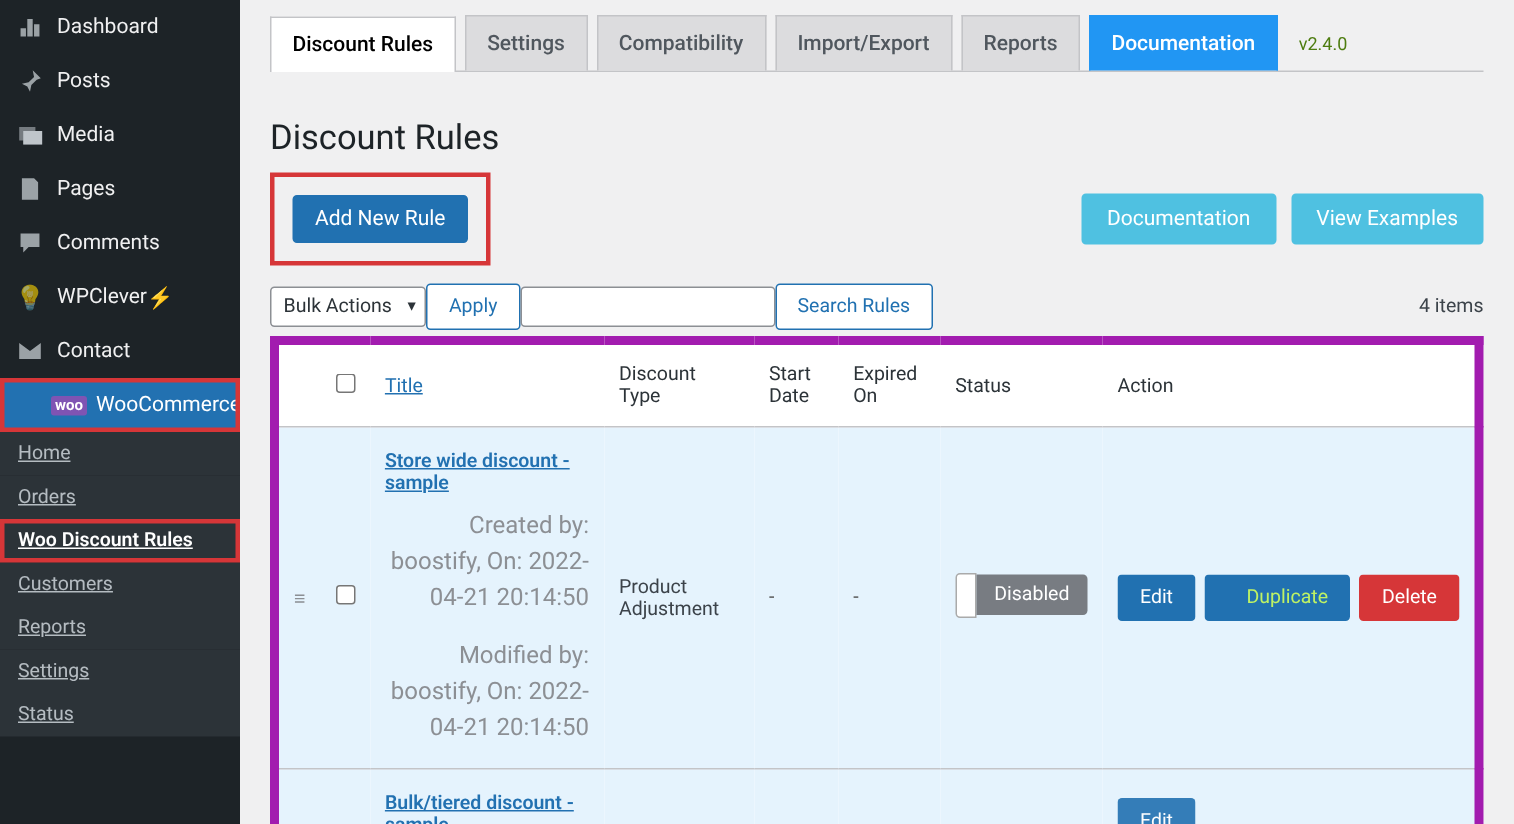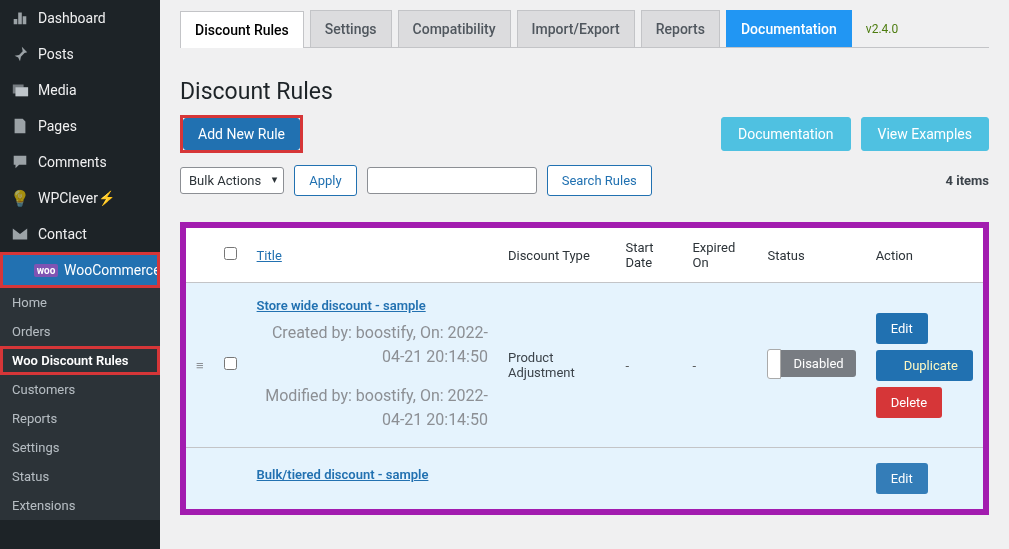--- a/index.html
+++ b/index.html
@@ -2,21 +2,21 @@
 <html><head>
 <meta charset="utf-8">
 <style>
   * { box-sizing: border-box; margin: 0; padding: 0; }
   body { font-family: -apple-system, BlinkMacSystemFont, "Segoe UI", Roboto, sans-serif; font-size: 13px; color: #3c434a; background: #f0f0f1; }
   .app { display: flex; width: 1009px; height: 549px; overflow: hidden; }
 
   
   .sidebar { width: 160px; background: #1d2327; color: #f0f0f1; flex-shrink: 0; overflow-y: auto; text-align: right; }
   .side-item { display: flex; align-items: center; padding: 8px 10px; font-size: 14px; color: #f0f0f1; cursor: pointer; }
-  .side-item.sub { padding: 7px 12px; font-size: 13px; color: rgba(240,246,252,.7); background: #2c3338; }
+  .side-item.sub { padding: 7px 12px; font-size: 13px; color: rgba(240,246,252,.7); background: #2c3338; text-decoration: underline; }
   .side-item.sub.active { color:#fff; font-weight:600; }
   .side-item .icon { width: 20px; height:20px; margin-right: 8px; display:flex; align-items:center; justify-content:center; font-size:16px; color:rgba(240,246,252,.6); }
   .side-item.woo { background: #2271b1; color:#fff;padding-left:36px; }
   .side-item.woo .icon { color:#fff; }
   .hl-red { outline: 3px solid #d63638; outline-offset: -3px; }
   .bolt { color: #ffb900; }
 
   
   .main { flex:1; padding: 10px 20px 20px 20px; overflow-y:auto; }
 
@@ -26,45 +26,45 @@
   .tab.doc { background:#2196f3; color:#fff; border-color:#2196f3; }
   .version { color:#4d7c0f; font-size:12px; margin-left:8px; }
 
   h1 { font-size: 23px; font-weight: 400; color:#1d2327; margin-bottom:10px; }
 
   .btn { display:inline-block; padding:7px 14px; font-size:13px; border-radius:3px; cursor:pointer; border:1px solid transparent; }
   .btn-primary { background:#2171b1; color:#fff; border-color:#2171b1; font-size:14px; }
   .btn-info { background:#4fc1e1; color:#fff; border-color:#4fc1e1; font-size:14px; padding:8px 16px; }
   .btn-outline { background:#fff; color:#2171b1; border:1px solid #2171b1; }
   .btn-edit { background:#2171b1; color:#fff; }
-  .btn-dup { background:#2171b1; color:#fef9c3;padding-left:27px; }
+  .btn-dup { background:#2171b1; color:#bef264;padding-left:27px; }
   .btn-del { background:#d63638; color:#fff; }
 
   .toolbar-row { display:flex; align-items:center; justify-content:space-between; margin-bottom:12px; }
   .toolbar-row .right { display:flex; gap:10px; }
 
-  .controls { display:flex; align-items:center; gap:10px; margin-bottom:26px; }
+  .controls { display:flex; align-items:center; margin-bottom:4px; }
   .select { background:#fff; border:1px solid #8c8f94; border-radius:3px; padding:5px 22px 5px 8px; font-size:13px; position:relative; color:#2c3338; }
   .select::after { content:"▾"; position:absolute; right:6px; top:5px; color:#2c3338; font-size:11px; }
   .txt { border:1px solid #8c8f94; border-radius:3px; padding:5px 8px; font-size:13px; width:170px; background:#fff; }
-  .items-count { margin-left:auto; color:#3c434a; font-size:13px;font-weight:bold; }
+  .items-count { margin-left:auto; color:#3c434a; font-size:13px; }
 
   table { width:100%; border-collapse:collapse; background:#fff; border:6px solid #a21caf; }
   thead th { text-align:left; font-weight:400; color:#2c3338; padding:12px 10px; font-size:13px; border-bottom:1px solid #c3c4c7; }
   th a { color:#2271b1; }
   tbody tr.rule { background:#e5f3fd; border-bottom:1px solid #c3c4c7; }
   tbody td { padding:15px 10px; vertical-align:middle; font-size:13px; }
   .drag { color:#8c8f94; cursor:grab; }
   .title-link { color:#2271b1; font-weight:600; display:block; margin-bottom:8px; }
   .meta { color:#8c8f94; font-size:16px; line-height:1.5;text-align:right; }
   .dash { color:#555; }
   .toggle { display:inline-flex; align-items:center; gap:0; }
   .toggle .pip { width:14px; height:30px; background:#fff; border:1px solid #aaa; border-radius:3px 0 0 3px; }
   .toggle .lbl { background:#787c82; color:#fff; padding:6px 12px; font-size:13px; border-radius:0 3px 3px 0; }
-  .actions { display:flex; flex-direction:column; gap:6px; align-items:flex-start; }
+  .actions { display:flex; flex-direction:row; gap:6px; align-items:flex-start; }
   .woo-badge { display:inline-block; background:#7f54b3; color:#fff; font-size:10px; font-weight:700; padding:1px 3px; border-radius:2px; }
 </style>
 </head>
 <body>
 
 <div class="app">
 
   <div class="sidebar">
     <div class="side-item">
       <span class="icon">
@@ -139,42 +139,39 @@
         <span>Customers</span>
       </div>
     <div class="side-item sub">
         <span>Reports</span>
       </div>
     <div class="side-item sub">
         <span>Settings</span>
       </div>
     <div class="side-item sub">
         <span>Status</span>
-      </div>
-    <div class="side-item sub">
-        <span>Extensions</span>
       </div>
   </div>
 
   <div class="main">
 
     <div class="tabs">
       <div class="tab active">Discount Rules</div>
       <div class="tab">Settings</div>
       <div class="tab">Compatibility</div>
       <div class="tab">Import/Export</div>
       <div class="tab">Reports</div>
       <div class="tab doc">Documentation</div>
       <span class="version">v2.4.0</span>
     </div>
 
     <h1>Discount Rules</h1>
 
     <div class="toolbar-row">
-      <span class="hl-red" style="display:inline-block; padding:3px;">
+      <span class="hl-red" style="display:inline-block; padding:15px;">
         <span class="btn btn-primary">Add New Rule</span>
       </span>
       <div class="right">
         <span class="btn btn-info">Documentation</span>
         <span class="btn btn-info">View Examples</span>
       </div>
     </div>
 
     <div class="controls">
       <div class="select"><span>Bulk Actions</span></div>

